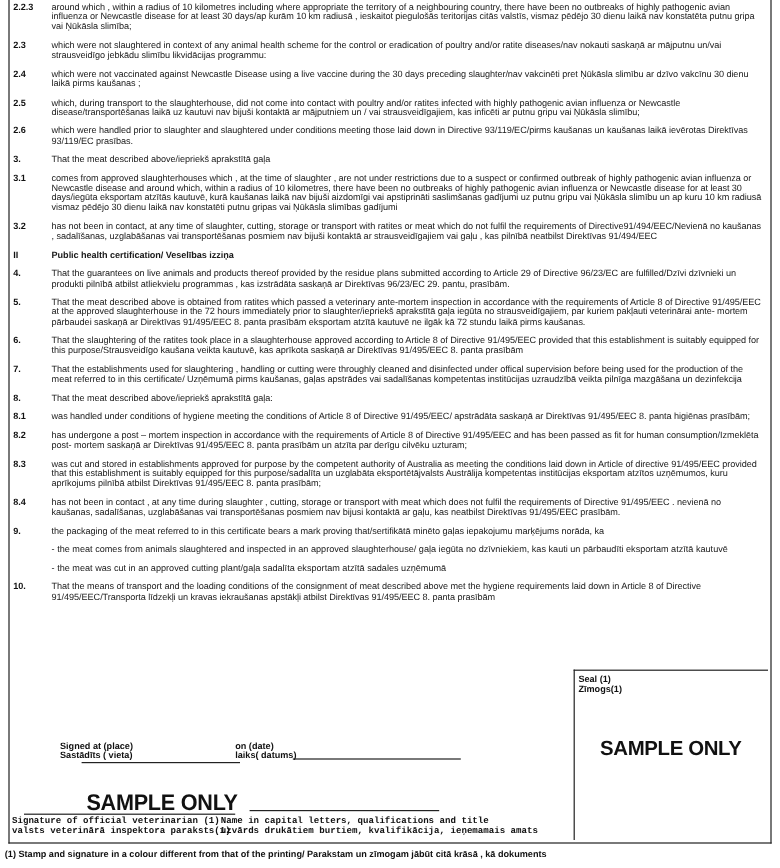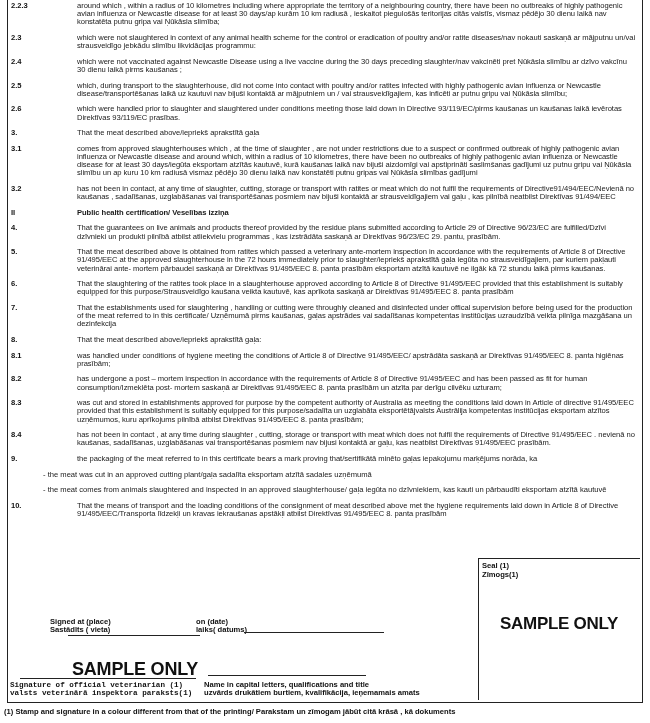--- a/index.html
+++ b/index.html
@@ -3,21 +3,21 @@
 <meta charset="utf-8">
 <style>
   html, body { margin:0; padding:0; background:#ffffff; }
   body { width:650px; height:723px; position:relative; overflow:hidden;
          font-family:"Liberation Sans", "DejaVu Sans", sans-serif; color:#111; }
   .doc { position:absolute; left:7px; top:0; width:634px; height:702px;
          border-left:1.3px solid #222; border-right:1.3px solid #222; border-bottom:1.3px solid #222; }
   .items { position:absolute; left:0; top:2px; width:634px; }
   .item { display:flex; font-size:7.6px; line-height:8.2px; margin-bottom:7.4px; font-weight:bold; letter-spacing:-0.05px;justify-content:flex-end; }
   .item .num { width:35px; flex:0 0 35px; padding-left:3px; box-sizing:border-box; font-weight:bold; }
-  .item .txt { flex:1; padding-right:6px; font-weight:normal; color:#1a1a1a;margin-left:34px; }
+  .item .txt { flex:1; padding-right:6px; font-weight:normal; color:#1a1a1a; }
   .item.heading .txt { font-weight:bold; }
   .sub { margin-left:35px; font-size:7.6px; line-height:8.2px; margin-bottom:7.4px; padding-right:6px; color:#1a1a1a; }
   .seal { position:absolute; left:470px; top:558px; width:162px; height:142px;
           border-left:1.3px solid #222; border-top:1.3px solid #222; box-sizing:border-box; }
   .seal .lbl { font-size:7.6px; line-height:8.6px; padding:3px 0 0 3px; font-weight:bold; }
   .seal .stamp { position:absolute; left:0; width:160px; top:55px; text-align:center;
                  font-size:17px; font-weight:bold; letter-spacing:-0.3px; font-family:"Liberation Sans", sans-serif; }
   .sig-label { position:absolute; font-size:7.6px; line-height:8.4px; font-weight:bold; }
   .line { position:absolute; border-top:1.2px solid #222; height:0; }
   .sample-sig { position:absolute; left:64px; top:659px; font-size:18px; font-weight:bold;
@@ -98,22 +98,22 @@
         <span class="txt">was cut and stored in establishments approved for purpose by the competent authority of Australia as meeting the conditions laid down in Article of directive 91/495/EEC provided that this establishment is suitably equipped for this purpose/sadalīta un uzglabāta eksportētājvalsts Austrālija kompetentas institūcijas eksportam atzītos uzņēmumos, kuru aprīkojums pilnībā atbilst Direktīvas 91/495/EEC 8. panta prasībām;</span>
       </div>
     <div class="item">
         <span class="num">8.4</span>
         <span class="txt">has not been in contact , at any time during slaughter , cutting, storage or transport with meat which does not fulfil the requirements of Directive 91/495/EEC . nevienā no kaušanas, sadalīšanas, uzglabāšanas vai transportēšanas posmiem nav bijusi kontaktā ar gaļu, kas neatbilst Direktīvas 91/495/EEC prasībām.</span>
       </div>
     <div class="item">
         <span class="num">9.</span>
         <span class="txt">the packaging of the meat referred to in this certificate bears a mark proving that/sertifikātā minēto gaļas iepakojumu marķējums norāda, ka</span>
       </div>
+    <div class="sub">- the meat comes from animals slaughtered and inspected in an approved slaughterhouse/ gaļa iegūta no dzīvniekiem, kas kauti un pārbaudīti eksportam atzītā kautuvē</div>
     <div class="sub">- the meat was cut in an approved cutting plant/gaļa sadalīta eksportam atzītā sadales uzņēmumā</div>
-    <div class="sub">- the meat comes from animals slaughtered and inspected in an approved slaughterhouse/ gaļa iegūta no dzīvniekiem, kas kauti un pārbaudīti eksportam atzītā kautuvē</div>
     <div class="item">
         <span class="num">10.</span>
         <span class="txt">That the means of transport and the loading conditions of the consignment of meat described above met the hygiene requirements laid down in Article 8 of Directive 91/495/EEC/Transporta līdzekļi un kravas iekraušanas apstākļi atbilst Direktīvas 91/495/EEC 8. panta prasībām</span>
       </div>
   </div>
 
   <div class="seal">
     <div class="lbl">Seal (1)</div>
     <div class="lbl" style="padding-top:0">Zīmogs(1)</div>
     <div class="stamp">SAMPLE ONLY</div>
@@ -132,19 +132,19 @@
   <div class="line" style="left:236px; top:632px; width:140px;"></div>
 
   <div class="sample-sig">SAMPLE ONLY</div>
   <div class="line" style="left:12px; top:678px; width:176px;"></div>
   <div class="sig-label" style="left:2px; top:681px;font-family:Liberation Mono, monospace;">
     <div>Signature of official veterinarian (1)</div>
     <div>valsts veterinārā inspektora paraksts(1)</div>
   </div>
 
   <div class="line" style="left:200px; top:675px; width:158px;"></div>
-  <div class="sig-label" style="left:196px; top:681px;">
+  <div class="sig-label" style="left:176px; top:681px;font-family:Liberation Mono, monospace;">
     <div>Name in capital letters, qualifications and title</div>
     <div>uzvārds drukātiem burtiem, kvalifikācija, ieņemamais amats</div>
   </div>
 </div>
 
 <div class="footnote">(1)  Stamp and signature in a colour different from that of the printing/ Parakstam un zīmogam jābūt citā krāsā , kā dokuments</div>
 
 </body></html>

